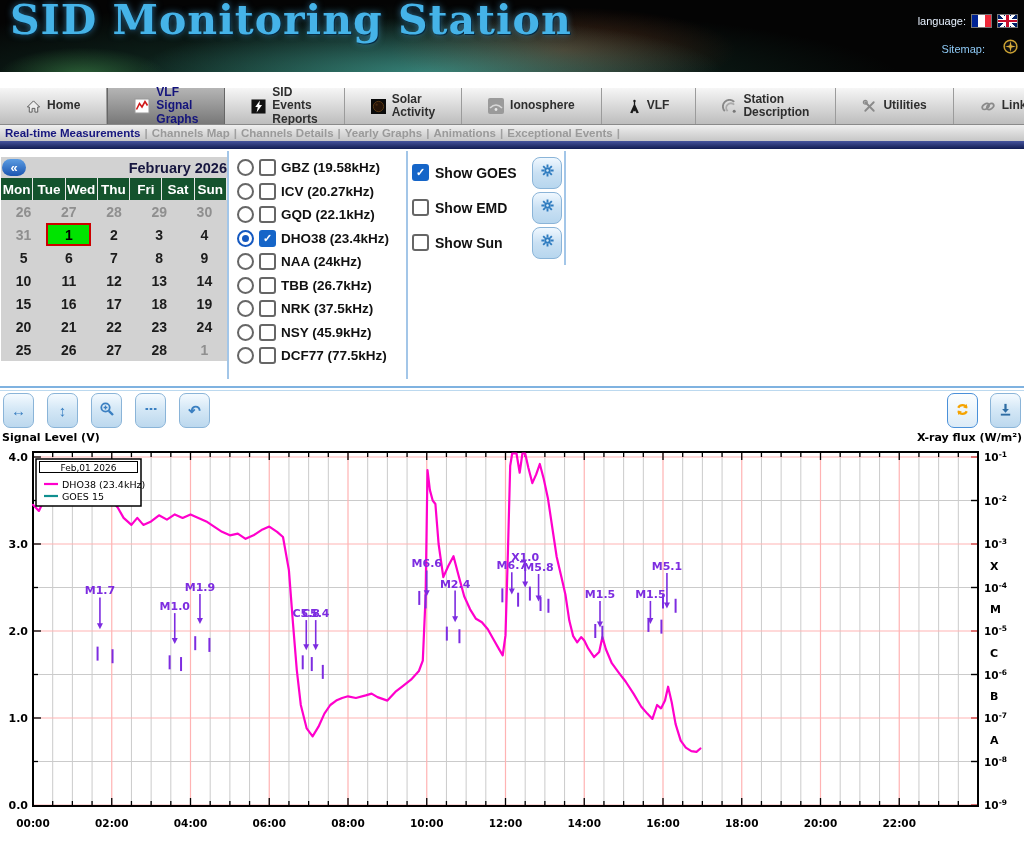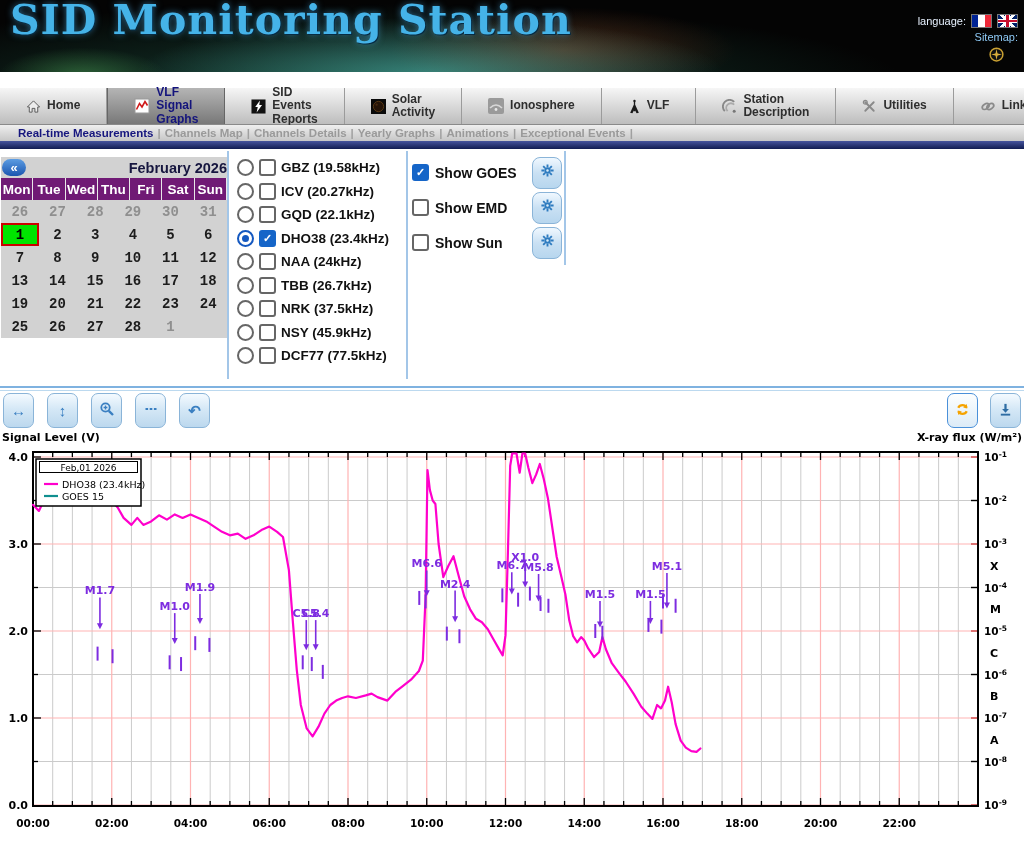--- a/index.html
+++ b/index.html
@@ -21,56 +21,56 @@
   .flag{width:21px;height:14px;border:1px solid #777;box-sizing:border-box;cursor:pointer;}
   .flag-fr{background:linear-gradient(90deg,#002395 0 33%,#fff 33% 66%,#ed2939 66% 100%);}
   .flag-uk{background:
       linear-gradient(0deg, transparent 43%, #c8102e 43% 57%, transparent 57%),
       linear-gradient(90deg, transparent 43%, #c8102e 43% 57%, transparent 57%),
       linear-gradient(0deg, transparent 36%, #fff 36% 64%, transparent 64%),
       linear-gradient(90deg, transparent 36%, #fff 36% 64%, transparent 64%),
       linear-gradient(45deg, transparent 44%, #fff 44% 56%, transparent 56%),
       linear-gradient(-45deg, transparent 44%, #fff 44% 56%, transparent 56%),
       #012169;}
-  .sitemap-row{position:absolute;right:6px;bottom:6px;display:flex;align-items:center;gap:4px;flex-direction:column;}
+  .sitemap-row{position:absolute;right:6px;bottom:14px;display:flex;align-items:center;gap:18px;}
   .sitemap-label{color:#8ec9f5;font-size:11px;}
   
   .tabbar{position:absolute;left:0;top:88px;width:1024px;height:37px;display:flex;
     background:linear-gradient(#fdfdfd,#c0c0c0);border-bottom:1px solid #8a8a8a;box-sizing:border-box;}
   .tab{display:flex;align-items:center;gap:6px;padding:0 26px;border-right:1px solid #9b9b9b;
     font-size:12px;font-weight:700;color:#2e2e2e;background:linear-gradient(#f6f6f6,#bdbdbd);
     cursor:pointer;box-sizing:border-box;}
   .tab .tlabel{max-width:72px;line-height:1.1;}
   .tab.active{background:linear-gradient(#b5b5b5,#787878);color:#14147c;
     border-left:1px solid #666;border-right:1px solid #666;}
   .tab-icon{display:inline-flex;align-items:center;}
   
   .subnav{position:absolute;left:0;top:125px;width:1024px;height:16px;line-height:16px;
-    background:linear-gradient(#efefef,#c6c6c6);padding-left:18px;box-sizing:border-box;
+    background:linear-gradient(#efefef,#c6c6c6);padding-left:5px;box-sizing:border-box;
     font-size:11.5px;font-weight:700;color:#9a9a9a;white-space:nowrap;}
   .subnav .sn-item{cursor:pointer;color:#9a9a9a;}
   .subnav .sn-item.active{color:#16167e;}
   .subnav .sn-sep{color:#a0a0a0;margin:0 4px;}
   .navybar{position:absolute;left:0;top:141px;width:1024px;height:8px;
     background:linear-gradient(#46549e,#111c52);}
   
   .content{position:absolute;left:0;top:149px;width:1024px;height:237px;background:#fff;}
   .vsep{position:absolute;width:2px;background:#a3c6e8;}
   
   .cal{position:absolute;left:1px;top:8px;width:226px;background:#d2d2d2;cursor:default;}
   .cal-head{display:flex;align-items:center;height:21px;background:#d2d2d2;}
   .cal-prev{width:24px;height:17px;margin:0 1px;border-radius:9px;flex:0 0 auto;
     background:linear-gradient(#5d9de2,#1a55b0);color:#fff;font-size:13px;font-weight:700;
     display:flex;align-items:center;justify-content:center;cursor:pointer;line-height:1;}
   .cal-title{flex:1;text-align:right;font-size:14.5px;font-weight:700;color:#16163f;}
   .cal-days{display:grid;grid-template-columns:repeat(7,1fr);}
-  .cal-dayhdr{height:22px;background:#701a75;color:#fff;font-size:13.5px;font-weight:700;
+  .cal-dayhdr{height:22px;background:#14532d;color:#fff;font-size:13.5px;font-weight:700;
     display:flex;align-items:center;justify-content:center;border-right:1px solid #e8e8e8;
     box-sizing:border-box;}
-  .cal-grid{display:grid;grid-template-columns:repeat(6,1fr);font-family:Liberation Mono, monospace;}
+  .cal-grid{display:grid;grid-template-columns:repeat(5,1fr);}
   .cal-cell{height:23px;display:flex;align-items:center;justify-content:center;
     font-size:14px;font-weight:700;color:#1c1c1c;cursor:pointer;box-sizing:border-box;}
   .cal-cell.muted{color:#8f8f8f;}
   .cal-cell.selected{background:#00e400;border:2px solid #cc0000;color:#000;}
   
   .channels{position:absolute;left:237px;top:7px;}
   .ch-row{display:flex;align-items:center;height:23.5px;gap:5px;cursor:default;}
   .radio{width:13px;height:13px;border:2px solid #666;border-radius:50%;background:#fff;
     box-sizing:content-box;position:relative;flex:0 0 auto;cursor:pointer;}
   .radio.selected{border-color:#1458c0;}

